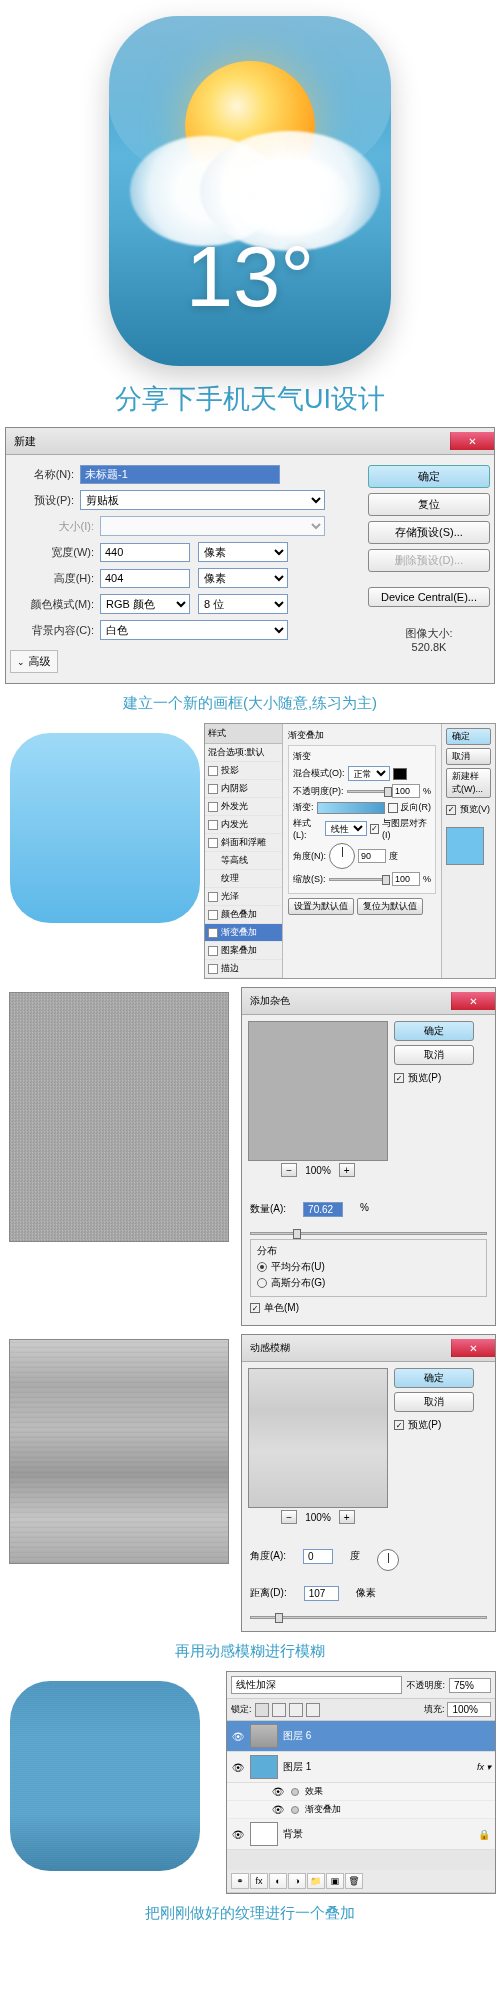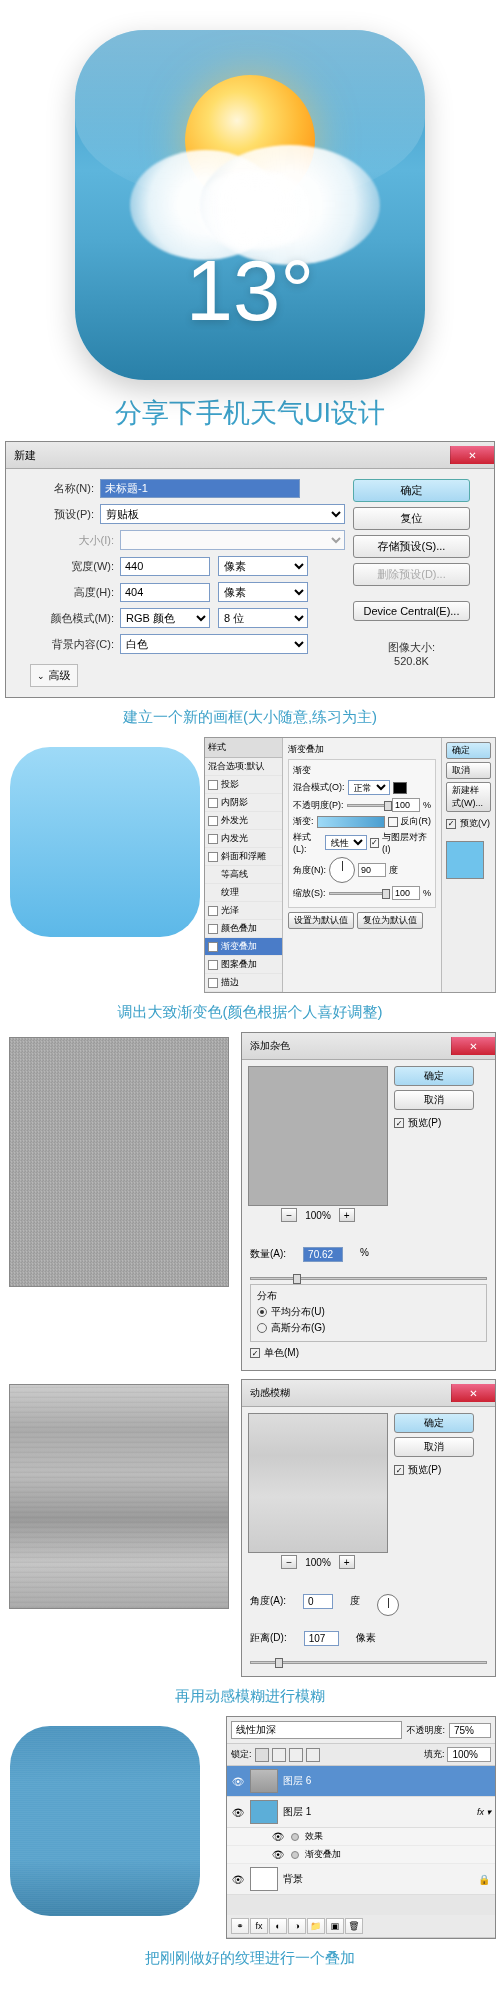--- a/index.html
+++ b/index.html
@@ -1,40 +1,40 @@
 <!DOCTYPE html>
 <html><head>
 <meta charset="utf-8">
 <style>
 *{margin:0;padding:0;box-sizing:border-box;font-family:"Microsoft YaHei",Arial,sans-serif}
 body{background:#fff;width:500px}
 .container{width:500px}
 
 
-.weather-icon{width:350px;height:350px;margin:30px auto 10px;border-radius:70px;background:linear-gradient(180deg,#3a97c5 0%,#5db5dc 40%,#4fa8d0 60%,#2980a8 100%);position:relative;box-shadow:0 10px 30px rgba(0,0,0,0.2);overflow:hidden}
+.weather-icon{width:282px;height:350px;margin:16px auto 10px;border-radius:70px;background:linear-gradient(180deg,#3a97c5 0%,#5db5dc 40%,#4fa8d0 60%,#2980a8 100%);position:relative;box-shadow:0 10px 30px rgba(0,0,0,0.2);overflow:hidden}
 .weather-icon::before{content:"";position:absolute;top:0;left:0;right:0;height:50%;background:linear-gradient(180deg,rgba(255,255,255,0.35),rgba(255,255,255,0.05) 90%,transparent);border-radius:70px 70px 120% 120%}
 .sun{width:130px;height:130px;border-radius:50%;background:radial-gradient(circle at 40% 35%,#fff6d8 0%,#ffde6b 25%,#ffb833 55%,#ff9517 80%,#f27a0a 100%);position:absolute;top:45px;left:50%;transform:translateX(-50%);box-shadow:0 0 40px rgba(255,200,80,0.5)}
 .cloud{position:absolute;top:110px;left:50%;transform:translateX(-50%);width:280px;height:120px;filter:blur(1px)}
 .cloud::before,.cloud::after{content:"";position:absolute;background:radial-gradient(circle,rgba(255,255,255,0.98) 30%,rgba(255,255,255,0.85) 60%,rgba(200,220,235,0.4) 90%,transparent);border-radius:50%}
 .cloud::before{width:150px;height:110px;left:20px;top:10px}
 .cloud::after{width:180px;height:120px;right:10px;top:5px}
 .cloud2{position:absolute;width:120px;height:80px;background:radial-gradient(circle,rgba(255,255,255,0.95) 30%,rgba(255,255,255,0.7) 65%,transparent);border-radius:50%;top:140px;left:120px;filter:blur(2px)}
 .temp{position:absolute;bottom:40px;left:50%;transform:translateX(-50%);color:#fff;font-size:85px;font-weight:300;text-shadow:0 2px 8px rgba(0,0,0,0.2)}
 
 .title-main{text-align:center;color:#3ca0c8;font-size:27px;margin:15px 0 10px;font-weight:normal}
 .caption{text-align:center;color:#3ca0c8;font-size:15px;margin:10px 0;font-weight:normal}
 
 
 .dialog{width:490px;margin:5px auto;border:1px solid #888;background:#f0f0f0;font-size:11px}
 .dialog-titlebar{background:linear-gradient(180deg,#eaeaea,#d8d8d8);border-bottom:1px solid #aaa;display:flex;align-items:center;padding:4px 0 4px 8px;position:relative}
 .dialog-title{font-weight:normal;font-size:11px}
 .winbtns{margin-left:auto;display:flex}
 .winbtn{width:30px;height:18px;display:flex;align-items:center;justify-content:center;font-size:10px;border-left:1px solid rgba(0,0,0,0.15)}
 .winbtn.close{background:linear-gradient(180deg,#e68,#c23);color:#fff;width:44px}
-.dialog-body{display:flex;padding:10px 24px}
+.dialog-body{display:flex;padding:10px 4px}
 .form-col{flex:1}
 .row{display:flex;align-items:center;margin-bottom:6px}
 .lbl{width:70px;text-align:right;padding-right:6px;color:#333}
 .lbl.dim{color:#999}
 input[type=text]{border:1px solid #7a9ac6;padding:2px 4px;font-size:11px;height:19px}
 input[type=text].hl{background:#4a7cc8;color:#fff}
 select{border:1px solid #7a9ac6;font-size:11px;height:20px;padding:1px;background:#fff}
 .btn-col{width:130px;display:flex;flex-direction:column;gap:5px;padding-left:8px}
 .btn{background:linear-gradient(180deg,#fdfdfd,#e6e6e6);border:1px solid #888;border-radius:3px;padding:3px 4px;font-size:11px;text-align:center;cursor:pointer;white-space:nowrap}
 .btn.primary{background:linear-gradient(180deg,#cdecfb,#a8d8f2);border-color:#5aa}
@@ -299,21 +299,20 @@
         <div class="smbtn">新建样式(W)...</div>
         <div class="chklbl">
               <span class="chk">✓</span>
               <span>预览(V)</span>
             </div>
         <div class="swatch"></div>
       </div>
     </div>
   </div>
 </div>
-<div class="caption">调出大致渐变色(颜色根据个人喜好调整)</div>
 
 <div class="step-row">
   <div class="noise-big"></div>
   <div class="small-dialog">
     <div class="dialog-titlebar">
           <span>添加杂色</span>
           <div class="winbtns">
             <div class="winbtn close">✕</div>
           </div>
         </div>

